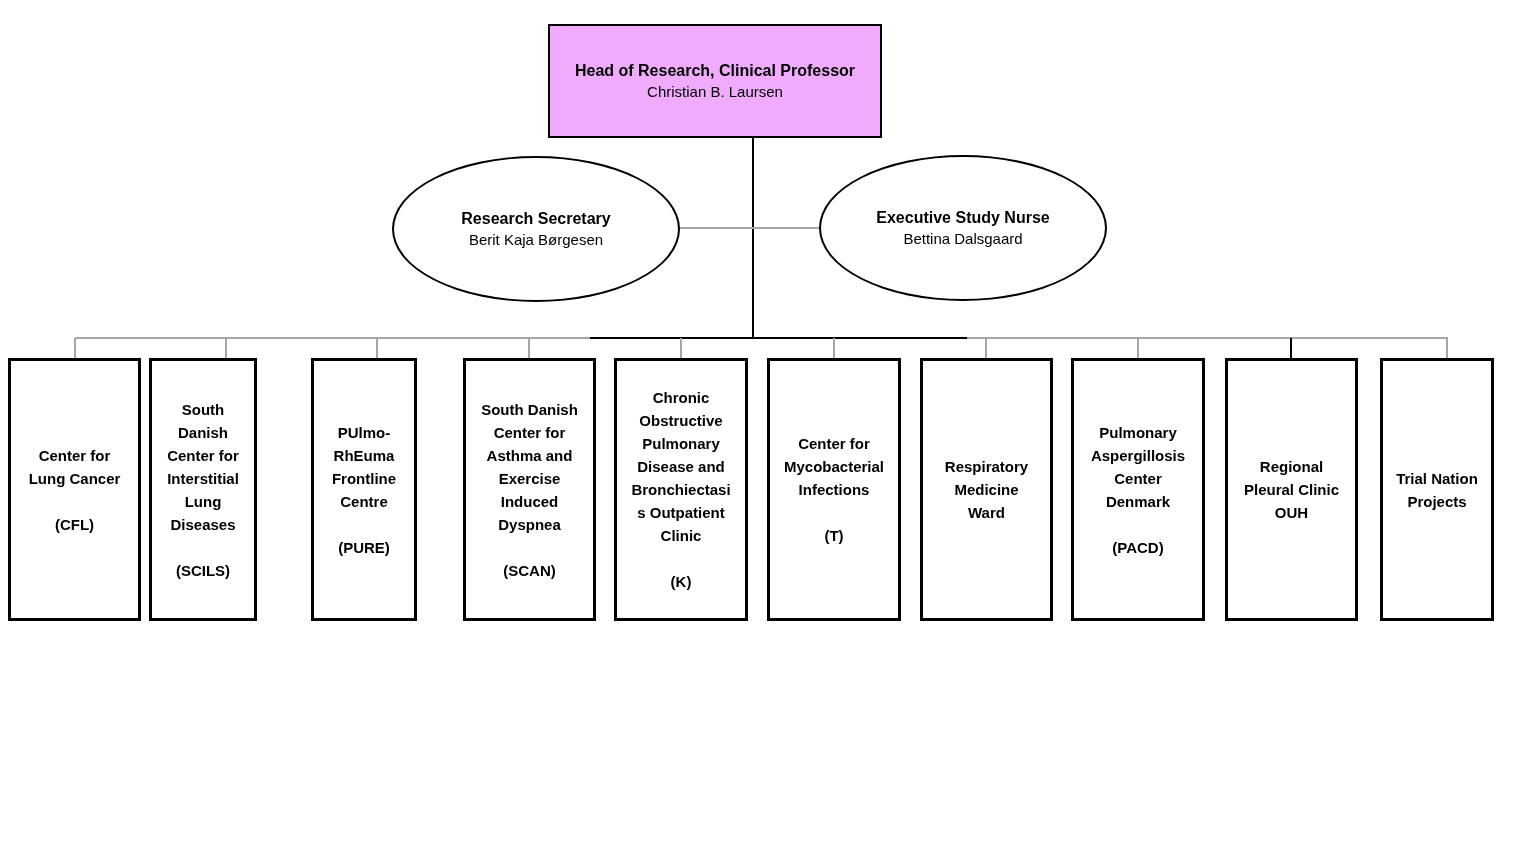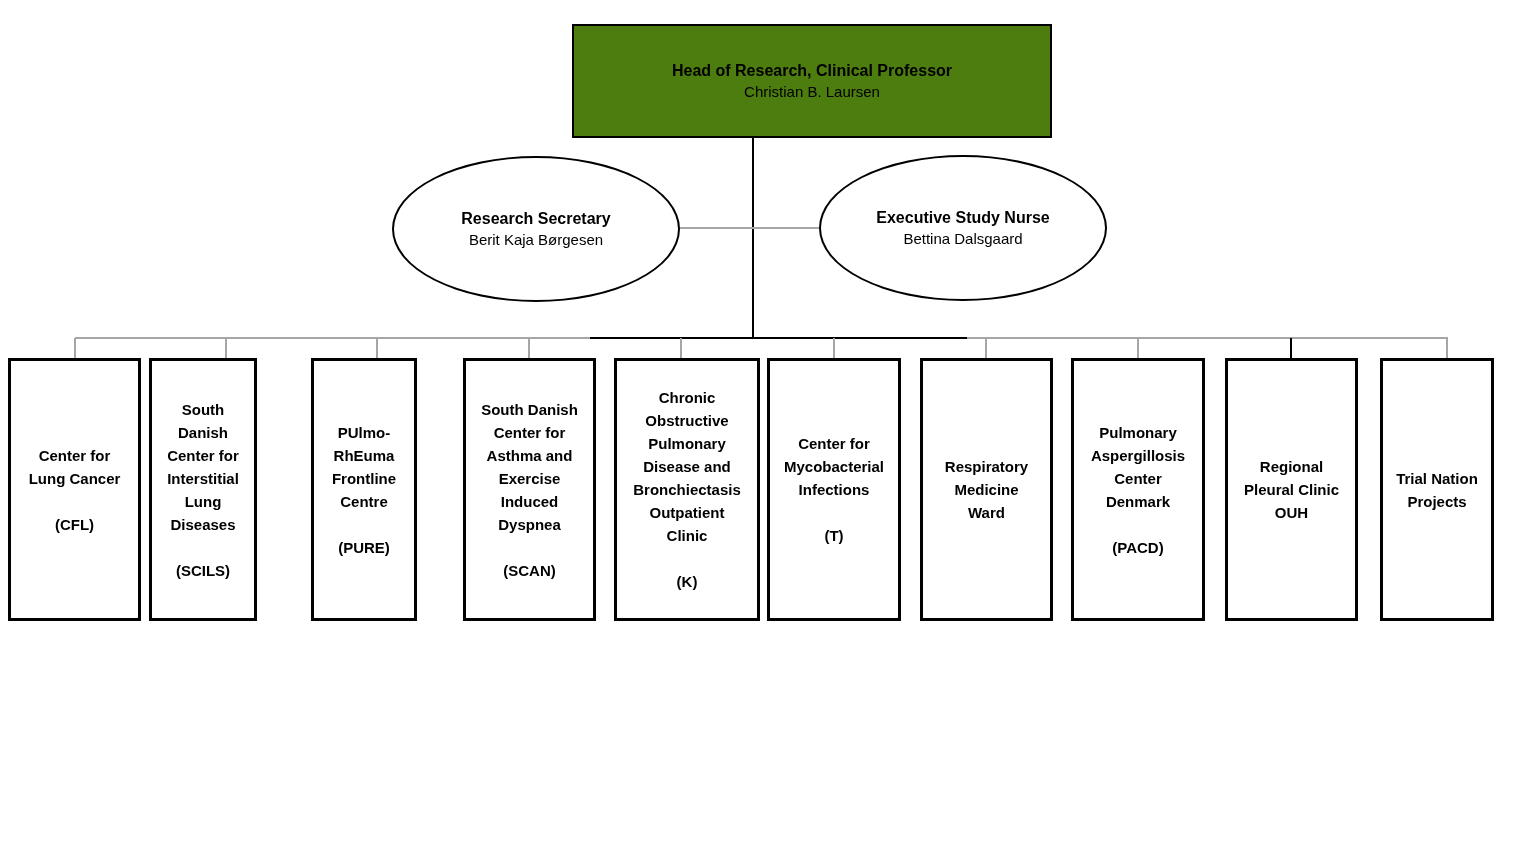--- a/index.html
+++ b/index.html
@@ -18,25 +18,25 @@
   .line.dark { background: #000000; }
   .vmain   { left: 752px; top: 137px; width: 2px;  height: 201px; background:#000; }
   .econn   { left: 679px; top: 227px; width: 141px; height: 2px; }
   .rail    { left: 75px;  top: 337px; width: 1373px; height: 2px; }
   .raildark{ left: 590px; top: 337px; width: 377px;  height: 2px; background:#000; }
   .stub    { top: 338px; width: 2px; height: 21px; }
 
   
   .topbox {
     position: absolute;
-    left: 572px; top: 24px;
-    width: 480px; height: 114px;
+    left: 548px; top: 24px;
+    width: 334px; height: 114px;
     border: 2px solid #000;
     box-sizing: border-box;
-    background: #4d7c0f;
+    background: #f0abfc;
     display: flex; flex-direction: column;
     align-items: center; justify-content: center;
     text-align: center;
   }
   .topbox .title { font-weight: bold; font-size: 16px; line-height: 21px; }
   .topbox .person { font-size: 15px; line-height: 21px; }
 
   
   .ellipse {
     position: absolute;
@@ -114,21 +114,21 @@
     <div class="uacr">(SCILS)</div>
   </div>
   <div class="unit" style="left:311px;width:106px">
     <div class="uname">PUlmo-RhEuma Frontline Centre</div>
     <div class="uacr">(PURE)</div>
   </div>
   <div class="unit" style="left:463px;width:133px">
     <div class="uname">South Danish Center for Asthma and Exercise Induced Dyspnea</div>
     <div class="uacr">(SCAN)</div>
   </div>
-  <div class="unit" style="left:614px;width:146px">
+  <div class="unit" style="left:614px;width:134px">
     <div class="uname">Chronic Obstructive Pulmonary Disease and Bronchiectasis Outpatient Clinic</div>
     <div class="uacr">(K)</div>
   </div>
   <div class="unit" style="left:767px;width:134px">
     <div class="uname">Center for Mycobacterial Infections</div>
     <div class="uacr">(T)</div>
   </div>
   <div class="unit" style="left:920px;width:133px">
     <div class="uname">Respiratory Medicine Ward</div>
     <div class="uacr"></div>

